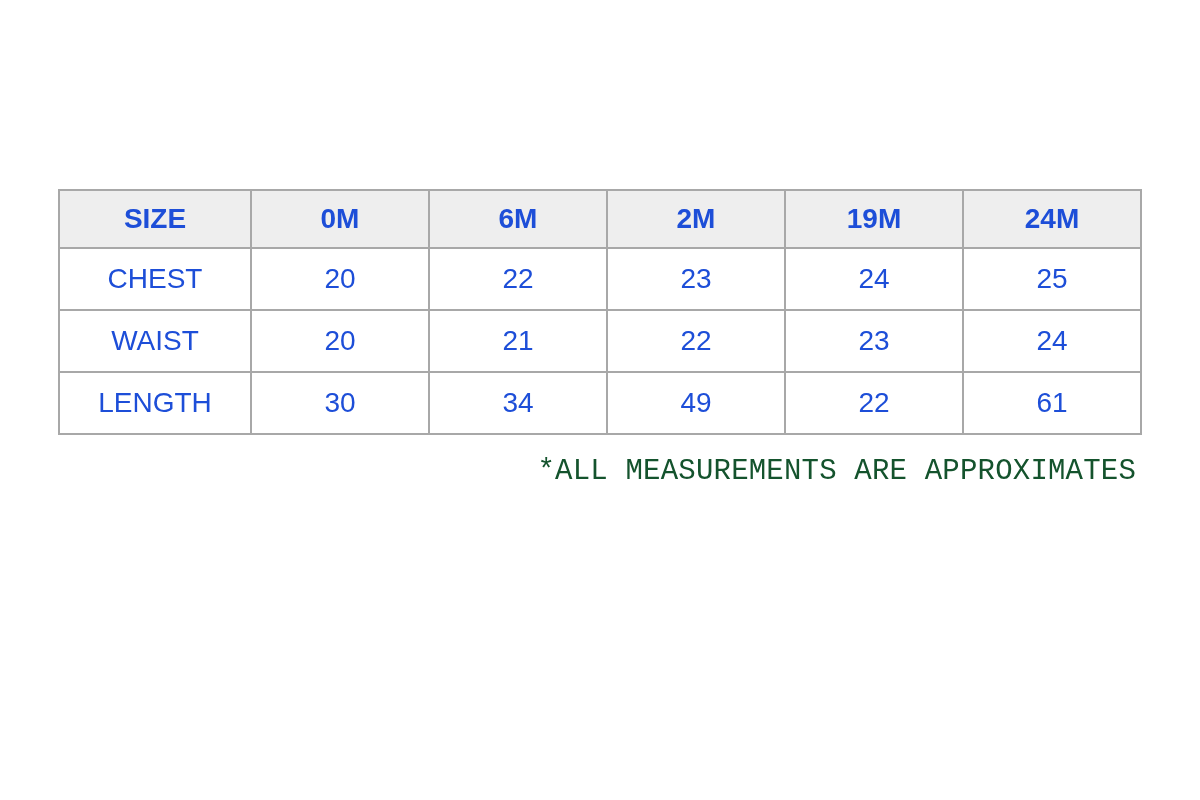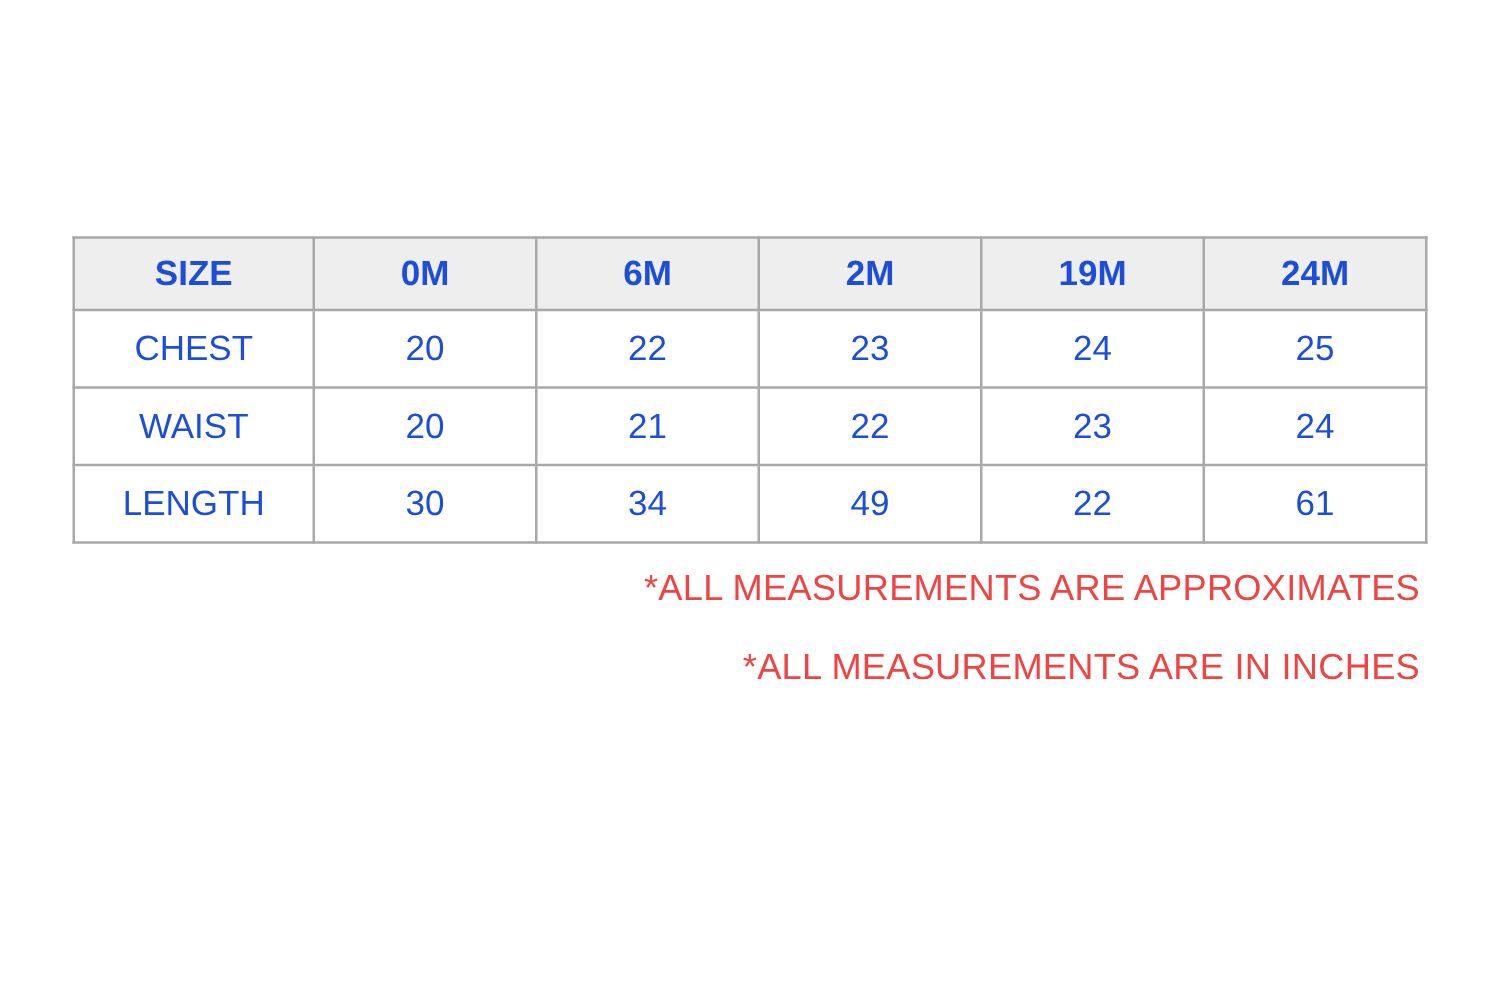--- a/index.html
+++ b/index.html
@@ -67,24 +67,25 @@
   .notes {
     position: absolute;
     left: 58px;
     top: 440px;
     width: 1078px;
     text-align: right;
   }
 
   .notes .note {
     font-size: 29px;
-    color: #ef4444;
+    color: #14532d;
     letter-spacing: 0.2px;
     line-height: 63px;
     white-space: nowrap;
+    font-family: Liberation Mono, monospace;
   }
 </style>
 </head>
 <body>
 
 <div class="sheet">
 
   <div class="table-wrap">
     <table class="size-chart">
       <colgroup>
@@ -130,16 +131,15 @@
           <td>49</td>
           <td>22</td>
           <td>61</td>
         </tr>
       </tbody>
     </table>
   </div>
 
   <div class="notes">
     <div class="note">*ALL MEASUREMENTS ARE APPROXIMATES</div>
-    <div class="note">*ALL MEASUREMENTS ARE IN INCHES</div>
   </div>
 
 </div>
 
 </body></html>

